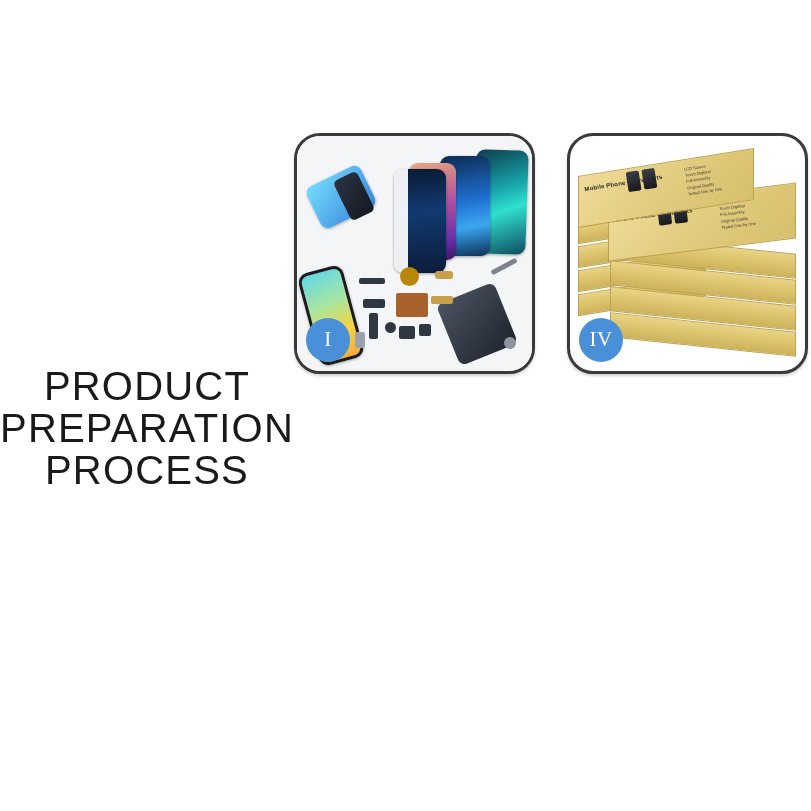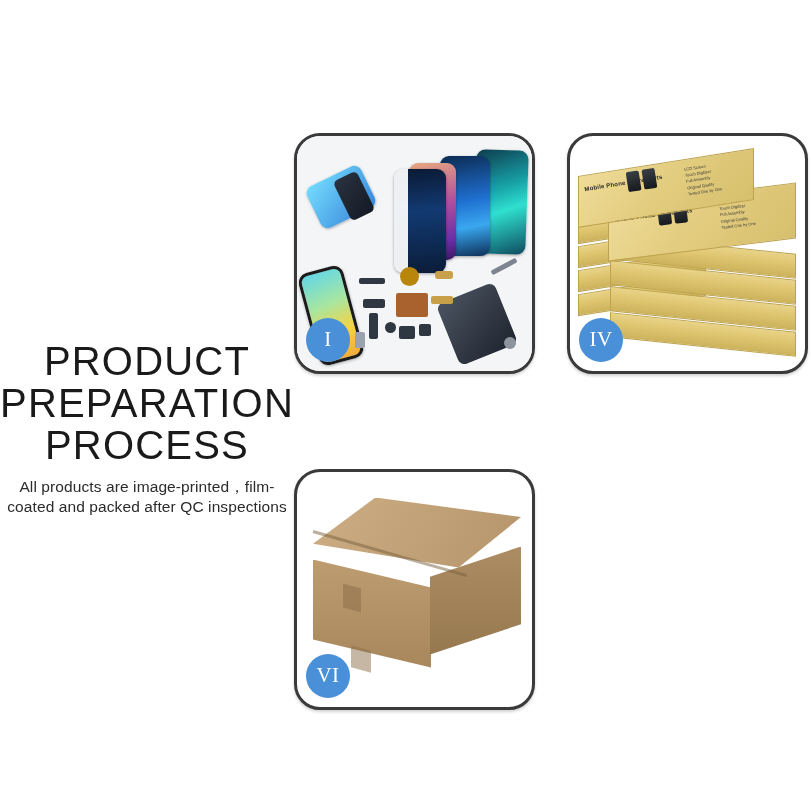--- a/index.html
+++ b/index.html
@@ -411,21 +411,20 @@
     transform: skewY(16deg);
   }
 </style>
 </head>
 <body>
 
 <div class="page">
 
   <div class="header">
     <div class="title">PRODUCT PREPARATION PROCESS</div>
-    <div class="subtitle">All products are image-printed，film-coated and packed after QC inspections</div>
   </div>
 
   <div class="grid">
 
     <div class="panel">
       <div class="panel-stage">
         <div class="p1-bg"></div>
 
         <div class="phone ph-teal"></div>
         <div class="phone ph-blue"></div>
@@ -518,26 +517,15 @@
           <div class="p5-gold-v"></div>
           <div class="p5-gold-v"></div>
           <div class="p5-gold-h"></div>
         </div>
         <div class="p5-carton-lip"></div>
         <div class="p5-carton"></div>
       </div>
       <div class="badge">V</div>
     </div>
 
-    <div class="panel">
-      <div class="panel-stage">
-        <div class="p6-top"></div>
-        <div class="p6-front"></div>
-        <div class="p6-side"></div>
-        <div class="p6-seam"></div>
-        <div class="p6-tape1"></div>
-        <div class="p6-tape2"></div>
-      </div>
-      <div class="badge">VI</div>
-    </div>
 
   </div>
 </div>
 
 </body></html>

